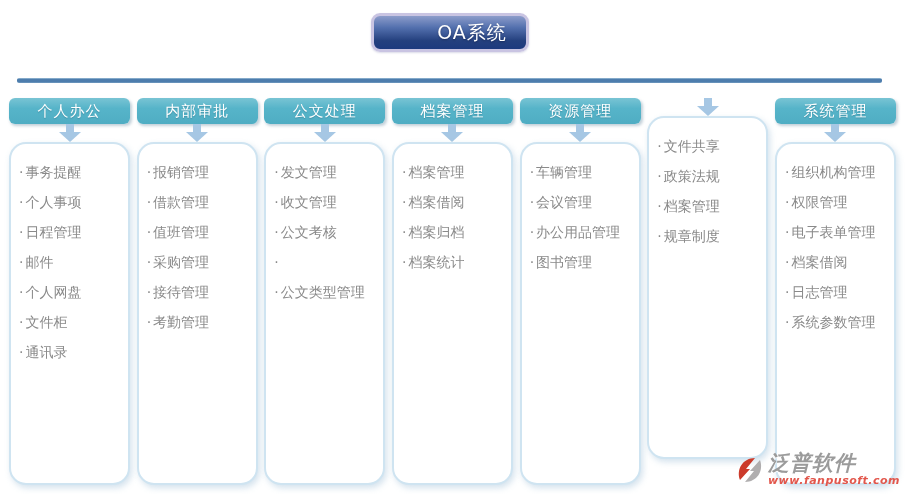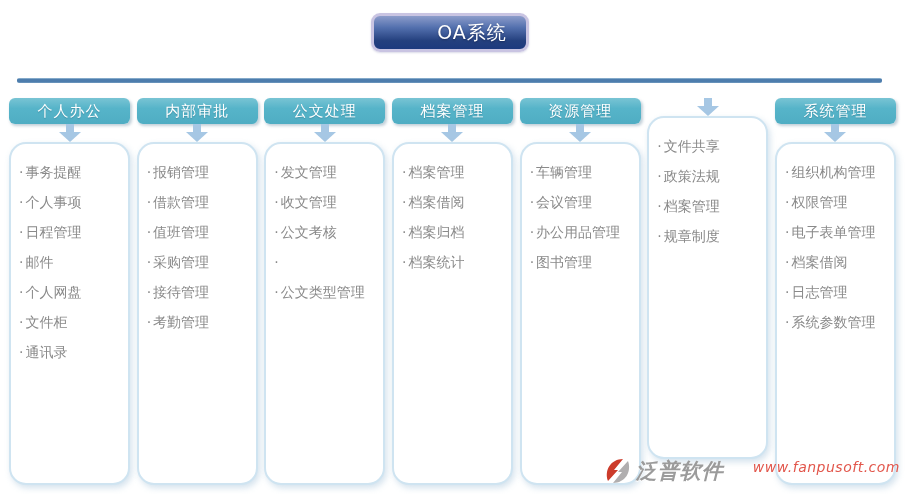--- a/index.html
+++ b/index.html
@@ -73,28 +73,28 @@
   .menu-item .bullet{
     color:#8a8a8a;font-size:14px;margin-right:2px;flex:0 0 auto;
   }
   
   .watermark{
     position:absolute;right:5px;bottom:7px;
     display:flex;align-items:center;
     z-index:5;
   }
   .watermark svg{flex:0 0 auto;margin-right:2px;}
-  .wm-text{display:flex;flex-direction:row;align-items:flex-start;font-style:italic;gap:29px;}
+  .wm-text{display:flex;flex-direction:column;align-items:flex-start;font-style:italic;}
   .wm-brand{
     font-size:21px;font-weight:bold;color:#9b9b9b;
     line-height:21px;letter-spacing:1px;
     text-shadow:0 1px 0 #ffffff;
   }
   .wm-url{
-    font-size:14px;font-weight:normal;color:#e2574c;
+    font-size:11px;font-weight:bold;color:#e2574c;
     line-height:13px;letter-spacing:.5px;
   }
 </style>
 </head>
 <body>
 
 <div class="stage">
 
   <div class="title-box">
     <span>OA系统</span>

